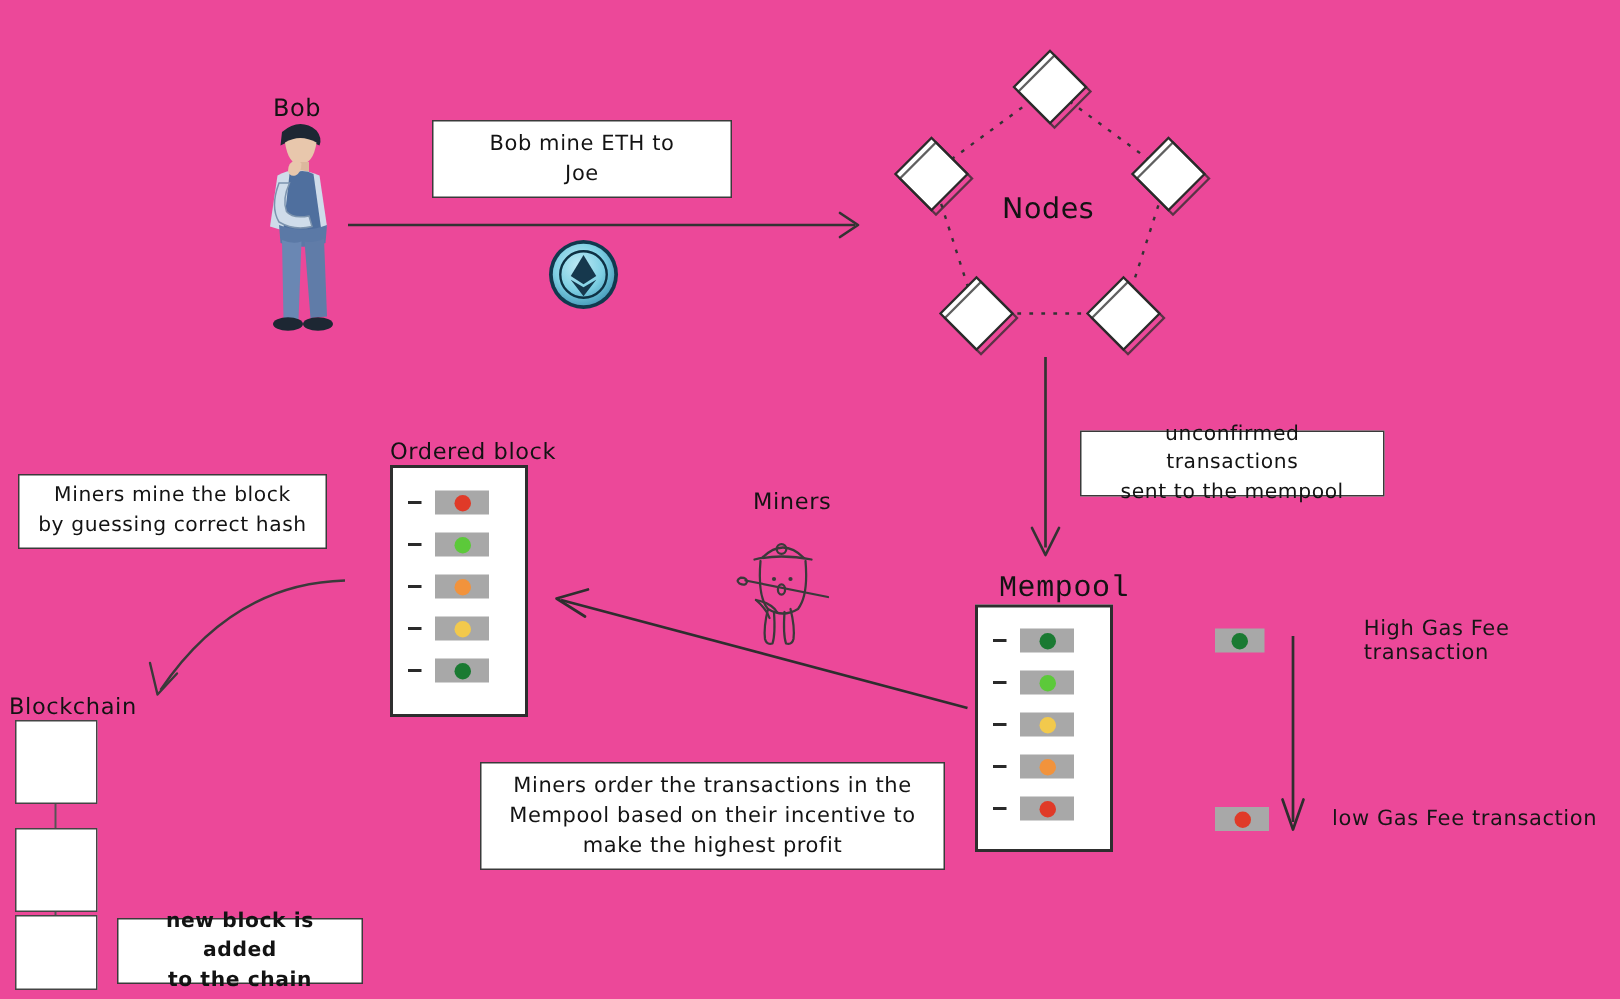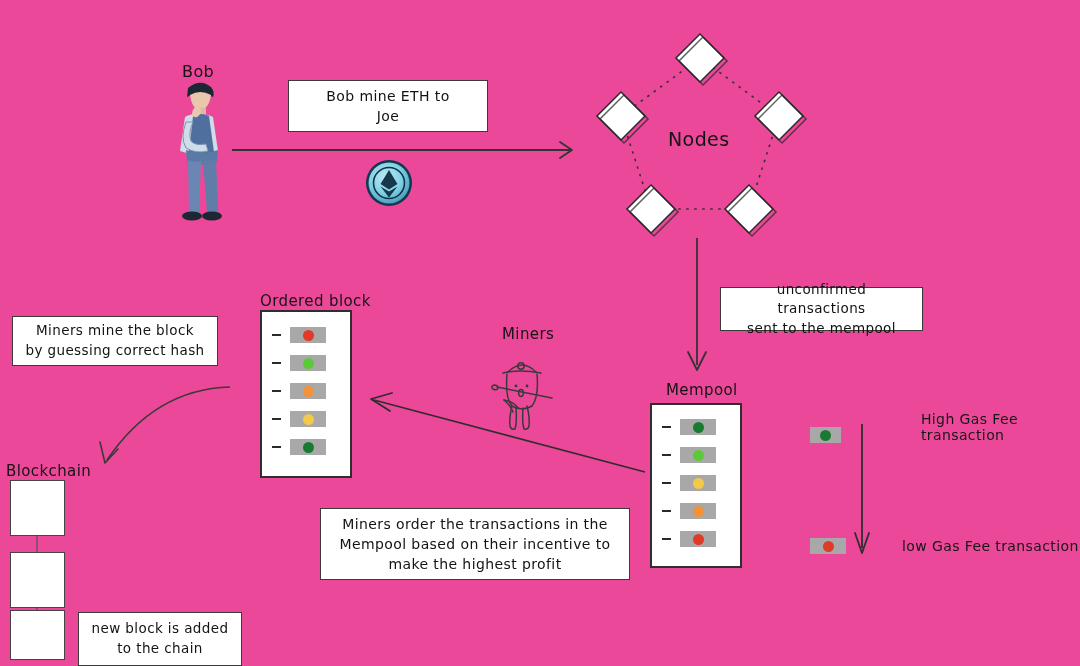--- a/index.html
+++ b/index.html
@@ -80,22 +80,22 @@
   .chainblock {
     position: absolute;
     box-sizing: border-box;
     border: 1.3px solid #444;
     background: #ffffff;
   }
   
   .legend-row {
     position: absolute;
     display: flex;
-    align-items: flex-end;
-    gap: 24px;
+    align-items: center;
+    gap: 10px;
   }
   svg.overlay {
     position: absolute;
     left: 0;
     top: 0;
     width: 1080px;
     height: 666px;
     pointer-events: none;
   }
 </style>
@@ -225,40 +225,40 @@
       <path d="M855 533 L862 553 L869 533" fill="none" stroke="#2e2e2e" stroke-width="1.8" stroke-linecap="round" stroke-linejoin="round"></path>
     </g>
   </svg>
 
   <div class="label hand" style="left:182px; top:62px; font-size:16px;">Bob</div>
 
   <div class="label hand" style="left:668px; top:128px; font-size:19px;">Nodes</div>
 
   <div class="label hand" style="left:502px; top:325px; font-size:15px;">Miners</div>
 
-  <div class="label hand" style="left:666px; top:381px; font-size:15px;">Mempool</div>
+  <div class="label hand" style="left:666px; top:381px; font-size:20px;font-family:Liberation Mono, monospace;">Mempool</div>
 
   <div class="label hand" style="left:260px; top:292px; font-size:15px;">Ordered block</div>
 
   <div class="label hand" style="left:6px; top:462px; font-size:15px;">Blockchain</div>
 
   <div class="textbox hand" style="left:288px; top:80px; width:200px; height:52px; font-size:14px;">Bob mine ETH to
 Joe</div>
 
   <div class="textbox hand" style="left:720px; top:287px; width:203px; height:44px; font-size:13.5px;">unconfirmed transactions
 sent to the mempool</div>
 
   <div class="textbox hand" style="left:12px; top:316px; width:206px; height:50px; font-size:13.5px;">Miners mine the block
 by guessing correct hash</div>
 
   <div class="textbox hand" style="left:320px; top:508px; width:310px; height:72px; font-size:14px;">Miners order the transactions in the
 Mempool based on their incentive to
 make the highest profit</div>
 
-  <div class="textbox hand" style="left:78px; top:612px; width:164px; height:54px; font-size:13.5px;">new block is added
+  <div class="textbox hand" style="left:78px; top:612px; width:164px; height:44px; font-size:13.5px;font-weight:bold;">new block is added
 to the chain</div>
 
   <div class="listbox" style="left:260px; top:310px; width:92px; height:168px;">
   </div>
   <div id="ordered-rows">
       <div class="txrow" style="left: 272px; top: 327px;">
         <span class="dash"></span>
         <span class="swatch">
           <span class="dot" style="background: rgb(224, 58, 40);"></span>
         </span>

